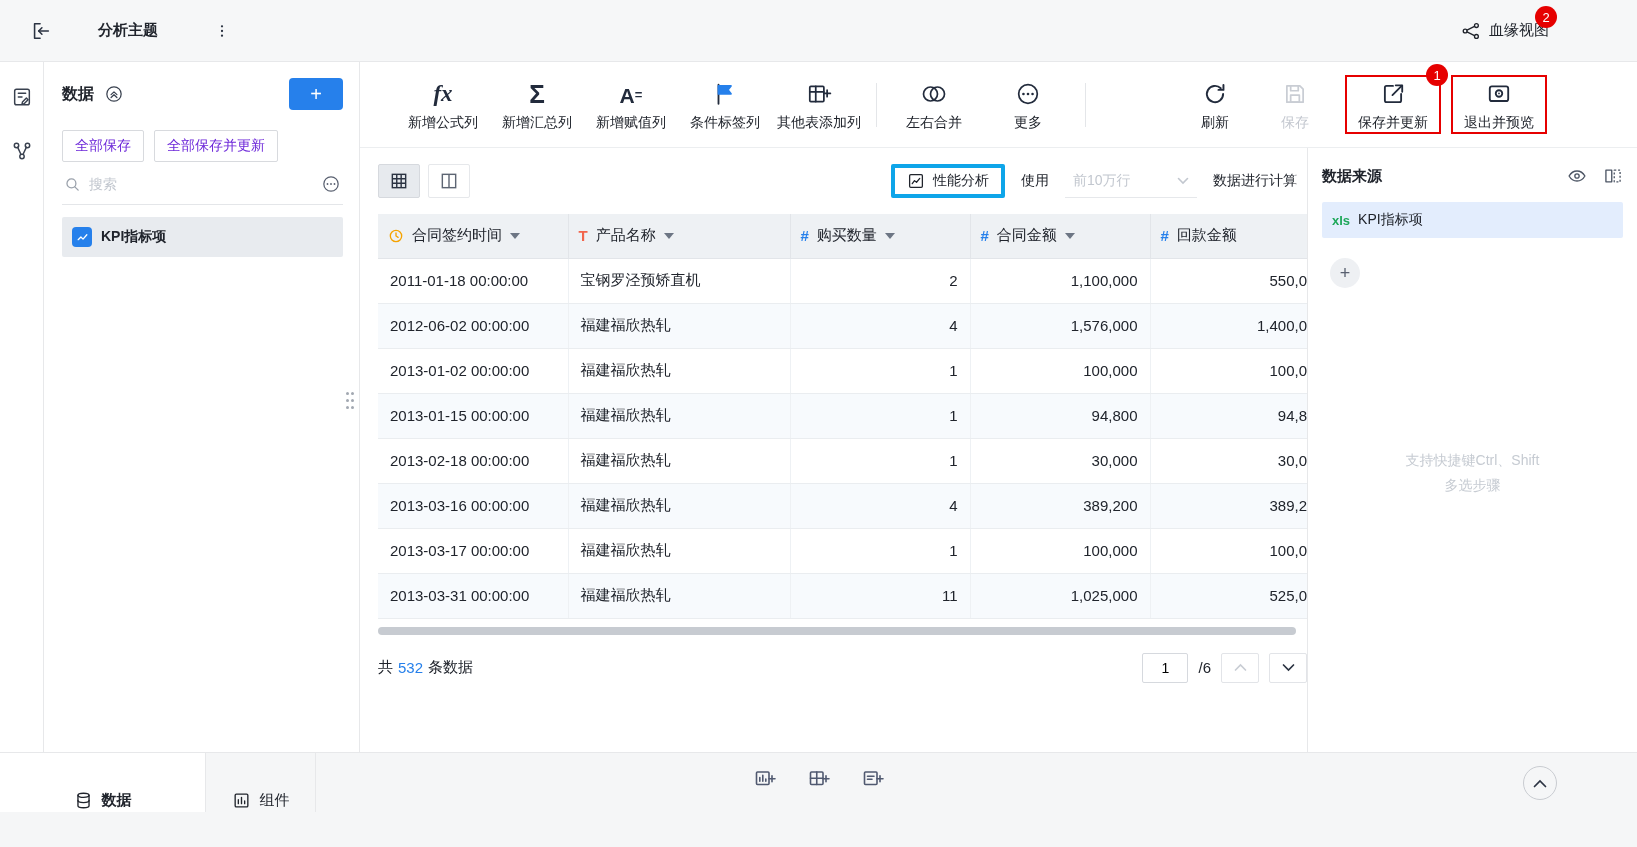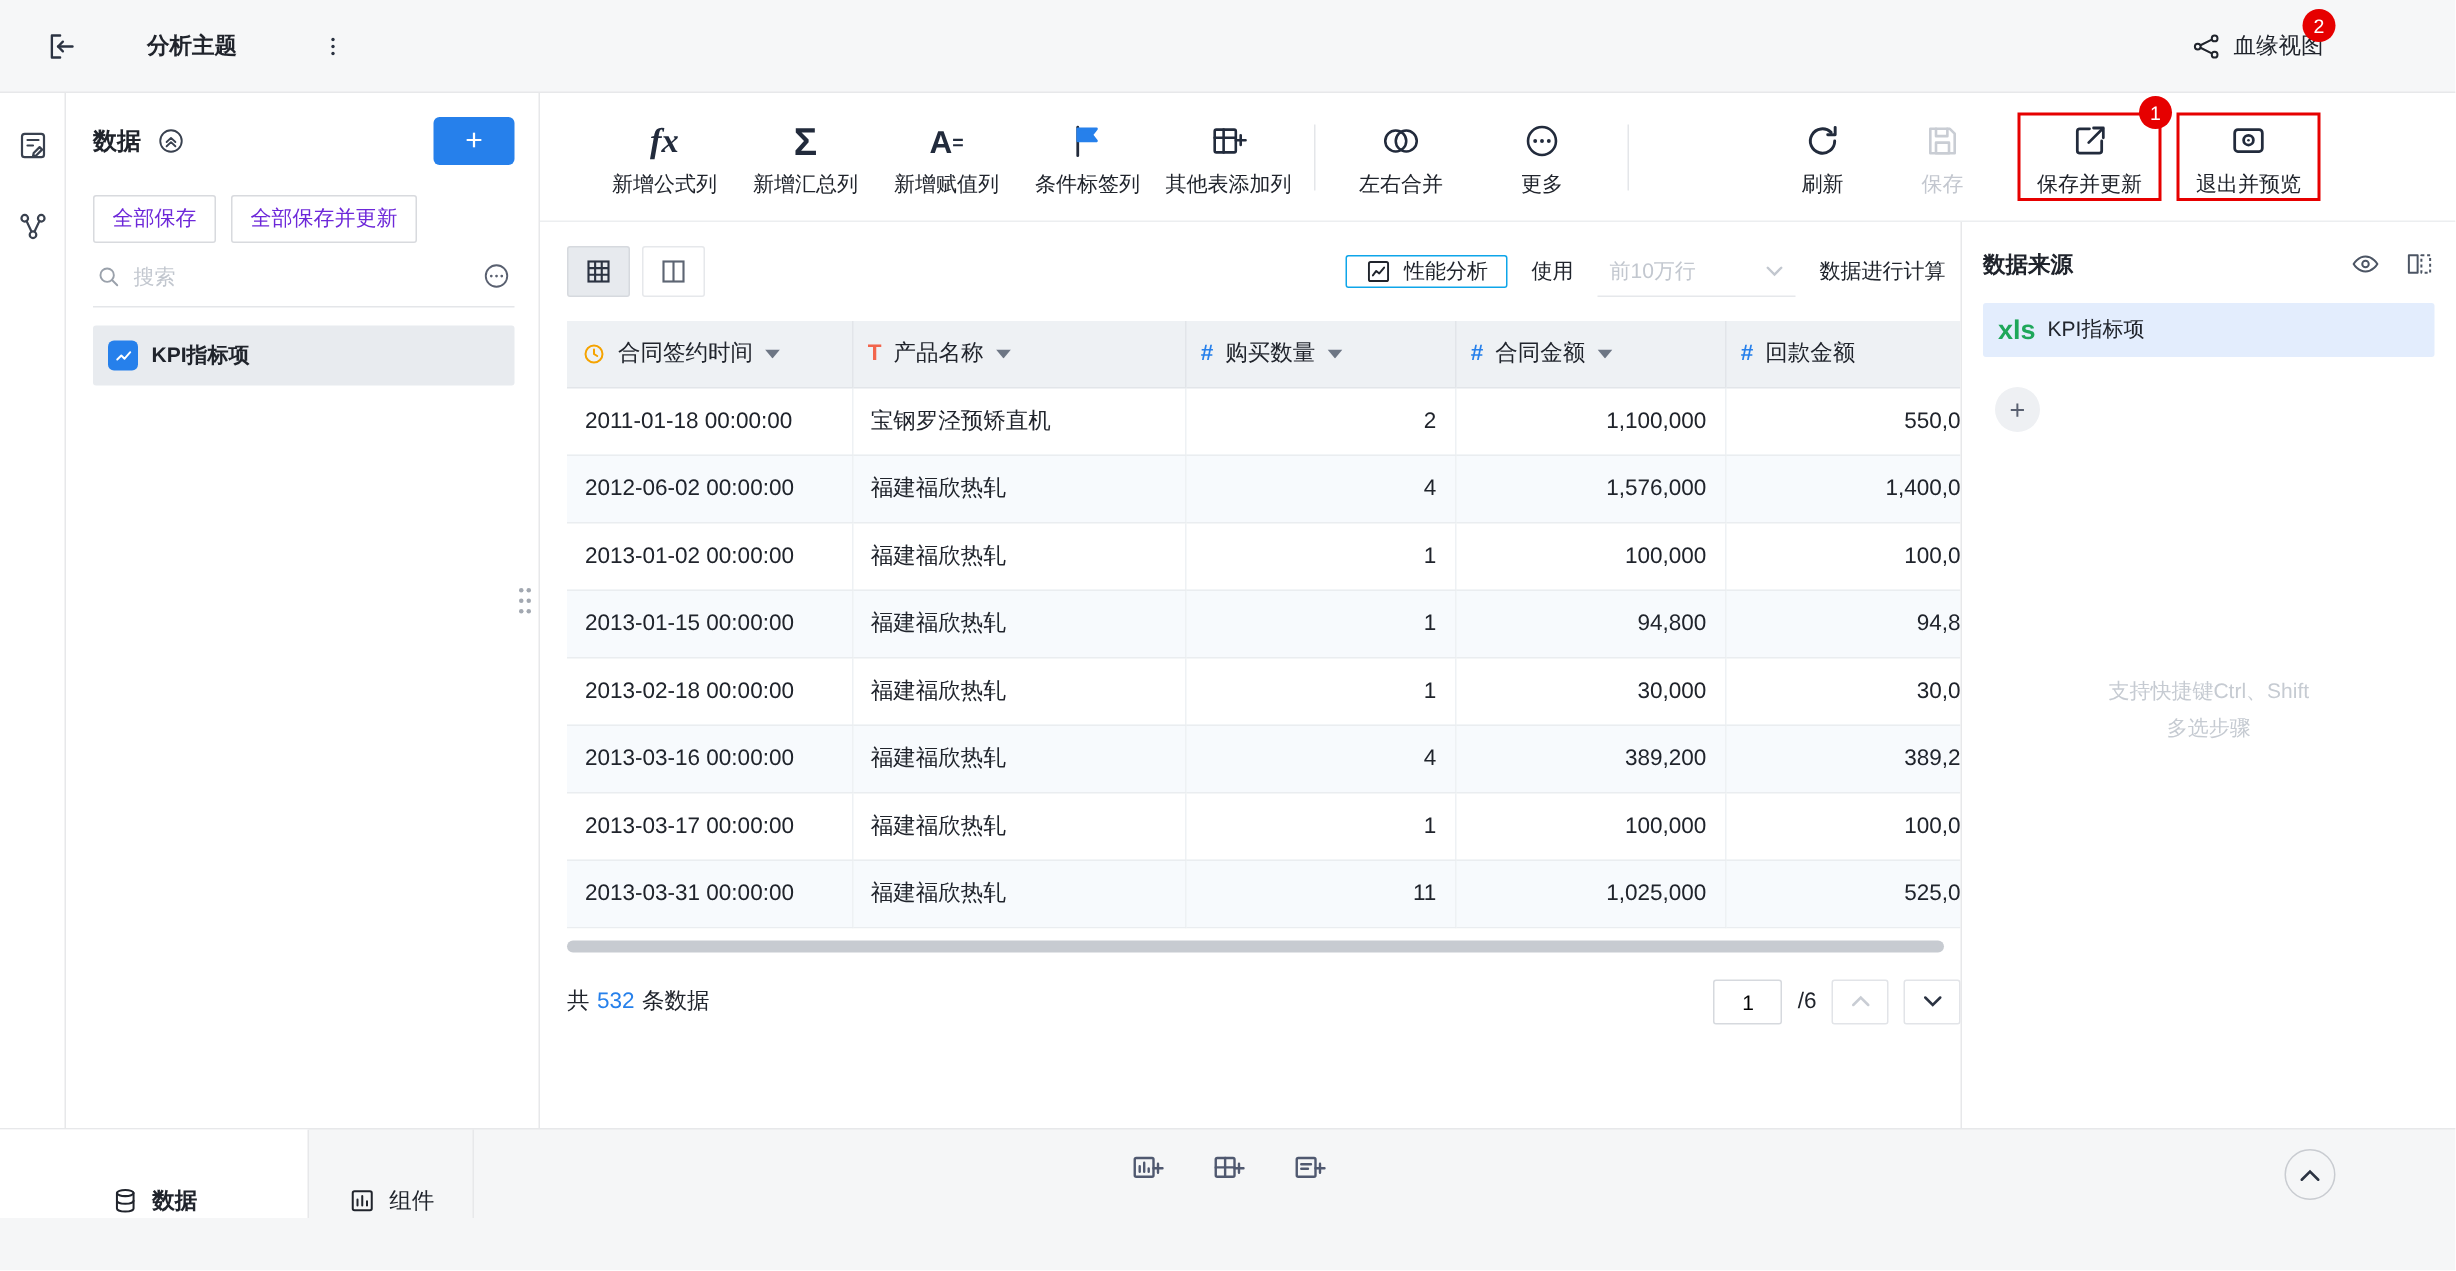--- a/index.html
+++ b/index.html
@@ -57,21 +57,21 @@
   .badge2-abs { position:absolute; left:1535px; top:6px; z-index:30; }
 
   
   .work { flex:1; display:flex; min-height:0; }
   .table-area { flex:1; min-width:0; display:flex; flex-direction:column; padding:16px 0 0 18px; }
   .view-bar { display:flex; align-items:center; padding-right:10px; }
   .vb-btn { width:42px; height:34px; border:1px solid #d6d9de; border-radius:2px; background:#fff; display:flex; align-items:center; justify-content:center; color:#2b3342; cursor:pointer; }
   .vb-btn.active { background:#e7eaee; }
   .vb-btn + .vb-btn { margin-left:8px; border-color:#e6e8eb; color:#5d6573; }
   .vb-right { margin-left:auto; display:flex; align-items:center; gap:16px; font-size:14px; color:#20242c; }
-  .perf-btn { height:22px; border:1px solid #0ea5e9; border-radius:2px; background:#fff; padding:0 12px; display:flex; align-items:center; gap:8px; font-size:14px; color:#20242c; cursor:pointer; }
+  .perf-btn { height:34px; border:4px solid #0ea5e9; border-radius:2px; background:#fff; padding:0 12px; display:flex; align-items:center; gap:8px; font-size:14px; color:#20242c; cursor:pointer; }
   .row-select { width:132px; height:34px; display:flex; align-items:center; justify-content:space-between; padding:0 8px; color:#c2c7cf; border-bottom:1px solid #e6e8eb; cursor:default; }
 
   .table-wrap { margin-top:16px; width:929px; overflow:hidden; }
   table { border-collapse:collapse; table-layout:fixed; width:929px; font-size:15px; }
   th { background:#eef1f4; height:44px; font-weight:normal; padding:0 10px; border-right:1px solid #e2e5e9; border-bottom:1px solid #e2e5e9; text-align:left; }
   th:last-child { border-right:none; }
   .th-inner { display:flex; align-items:center; gap:8px; }
   .type-t { color:#F2654C; font-weight:bold; font-size:15px; }
   .type-n { color:#2680EB; font-weight:bold; font-size:15px; }
   td { height:45px; padding:0 12px; border-bottom:1px solid #eaedf0; border-right:1px solid #eef1f4; color:#20242c; }
@@ -89,21 +89,21 @@
   .pg-btn { width:38px; height:30px; border:1px solid #e2e4e8; border-radius:2px; background:#fff; display:flex; align-items:center; justify-content:center; color:#2b3342; cursor:pointer; }
   .pg-btn.disabled { color:#c9cdd4; cursor:default; }
 
   
   .source-panel { width:330px; flex:none; border-left:1px solid #e7e8ea; padding:18px 14px 0 14px; position:relative; }
   .sp-head { display:flex; align-items:center; }
   .sp-title { font-size:15px; font-weight:bold; }
   .sp-icons { margin-left:auto; display:flex; gap:16px; color:#4c5564; }
   .sp-icons span { display:flex; cursor:pointer; }
   .sp-item { margin-top:16px; height:36px; background:#e3edfd; border-radius:2px; display:flex; align-items:center; gap:8px; padding:0 10px; font-size:14px; cursor:pointer; }
-  .xls { color:#1EA75A; font-weight:bold; font-size:18px; }
+  .xls { color:#1EA75A; font-weight:bold; font-size:13px; }
   .sp-add { margin-top:20px; margin-left:8px; width:30px; height:30px; border:none; border-radius:50%; background:#eef0f3; color:#596070; font-size:18px; line-height:1; cursor:pointer; }
   .sp-hint { position:absolute; top:300px; left:0; right:0; text-align:center; color:#c6cbd2; font-size:14px; line-height:25px; }
 
   
   .bottom-bar { height:95px; flex:none; background:#f5f6f7; border-top:1px solid #e7e8ea; display:flex; align-items:center; padding-bottom:35px; position:relative; }
   .bb-tab { height:100%; display:flex; align-items:center; gap:9px; padding:35px 0 0 0; font-size:15px; border-right:1px solid #e7e8ea; justify-content:center; cursor:pointer; color:#20242c; }
   .bb-tab .bt-inner { display:flex; align-items:center; gap:9px; }
   .bb-tab.active { background:#fff; font-weight:bold; width:206px; }
   .bb-tab.plain { width:110px; }
   .bb-center { position:absolute; left:50%; top:14px; transform:translateX(-50%); display:flex; gap:30px; color:#505970; }

